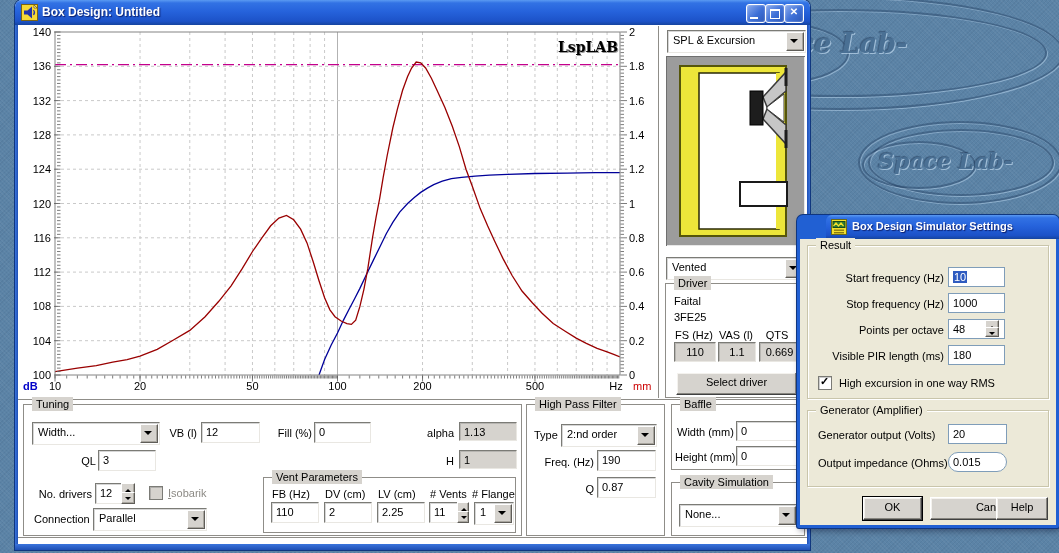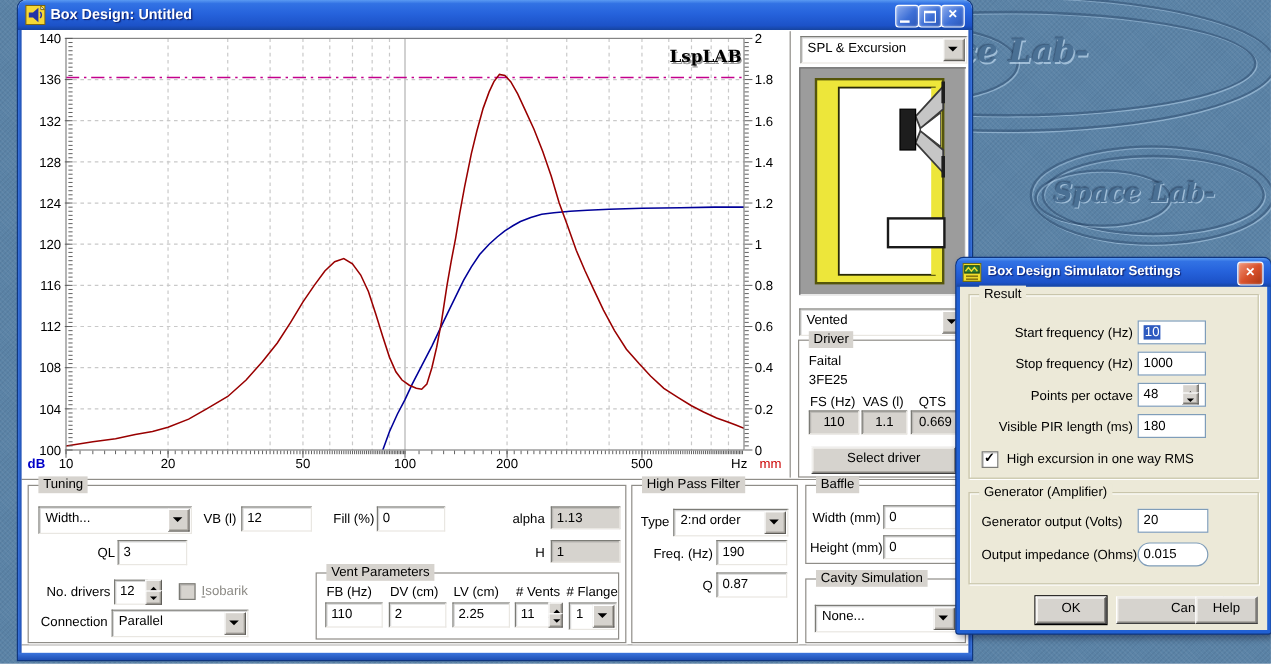--- a/index.html
+++ b/index.html
@@ -64,21 +64,21 @@
   .edge-l{position:absolute;left:0;top:25px;bottom:0;width:3px;background:linear-gradient(90deg,#3a74dd,#1e4fb4);}
   .edge-r{position:absolute;right:0;top:25px;bottom:0;width:3px;background:linear-gradient(90deg,#1e4fb4,#3a74dd);}
   .edge-b{position:absolute;left:0;right:0;bottom:0;height:6px;background:linear-gradient(180deg,#3a74dd,#1e4fb4);}
   .groove-v{position:absolute;width:0;border-left:1px solid #8f8d88;border-right:1px solid #fff;}
   .groove-h{position:absolute;height:0;border-top:1px solid #8f8d88;border-bottom:1px solid #fff;}
   .spk-panel{position:absolute;background:#9c9c9c;
     box-shadow:inset 1px 1px 0 #6f6f6f,inset -1px -1px 0 #e8e8e8;}
   
   .dialog{position:absolute;left:797px;top:215px;width:262px;height:313px;
     background:#2160d3;border-radius:6px 6px 2px 2px;box-shadow:0 0 0 1px #0f3680,2px 3px 6px rgba(0,0,30,.4);}
-  .dialog .titlebar{height:24px;border-radius:6px 6px 0 0;}
+  .dialog .titlebar{height:24px;border-radius:6px 6px 0 0;margin-left:29px;}
   .dialog .title-text{font-size:11px;top:5px;left:26px;}
   .dlg-body{position:absolute;left:3px;right:3px;top:24px;bottom:3px;background:#ece9d8;}
   .dlg-body .gbox{border-color:#c9c5ab;box-shadow:1px 1px 0 #fff,inset 1px 1px 0 #fff;}
   .dlg-body .glabel{background:#ece9d8;}
   .dlg-body .tb{border:1px solid #7f9db9;box-shadow:none;}
   .wbtn.red{background:linear-gradient(135deg,#f0977c,#d9512b 50%,#a93512);}
   .sel{background:#2f5bc0;color:#fff;padding:0 1px;}
 </style>
 </head>
 <body>

